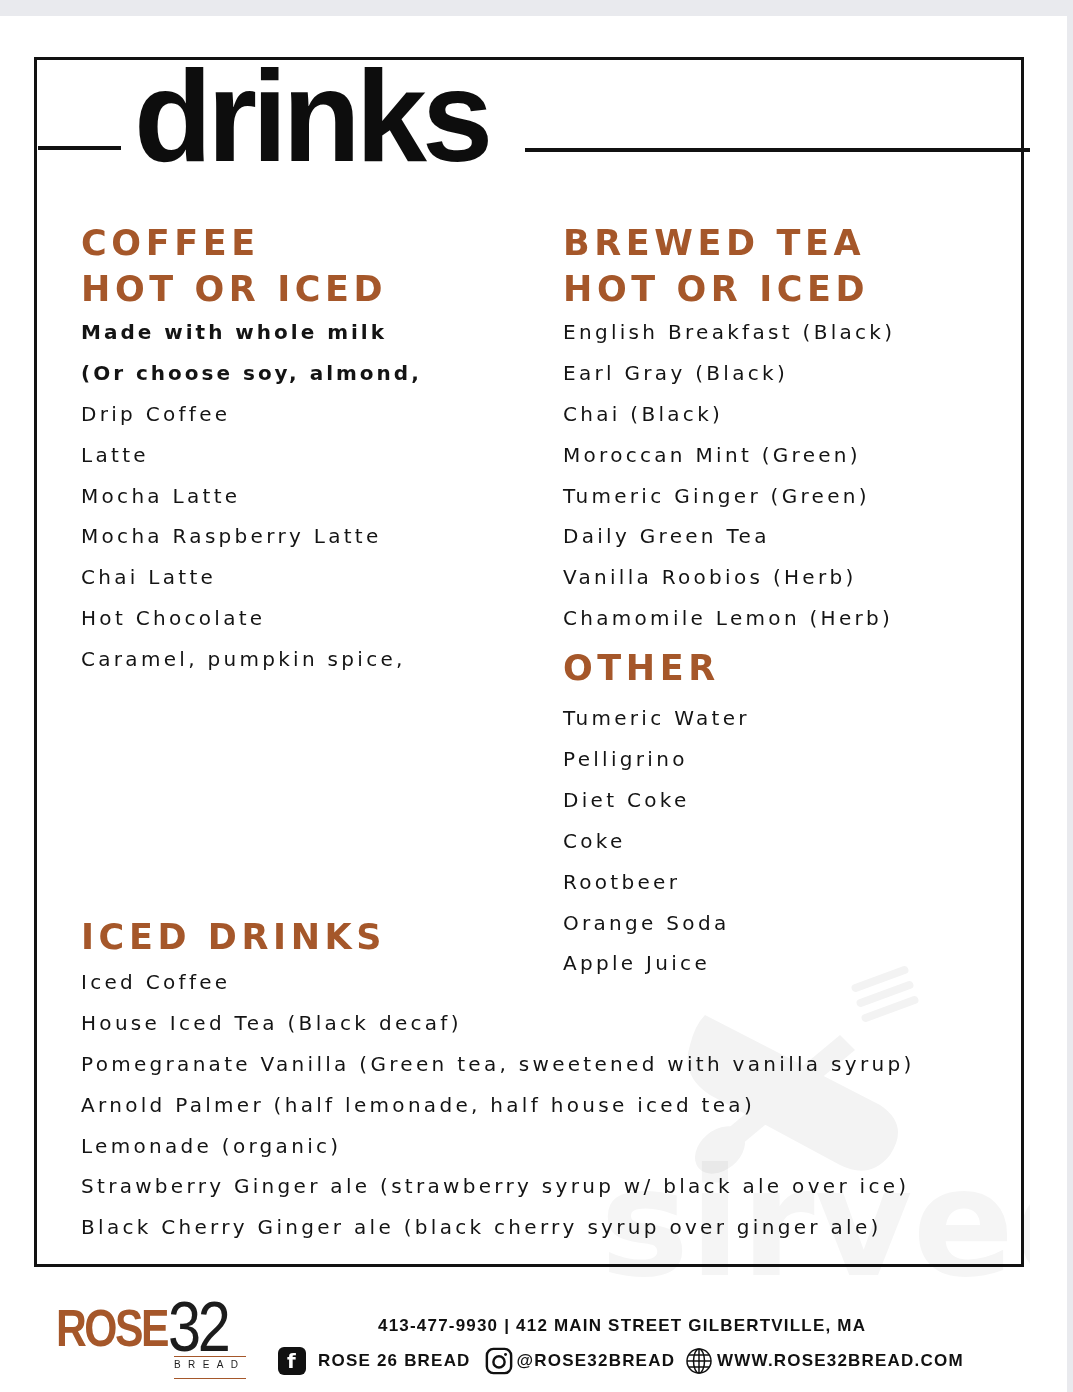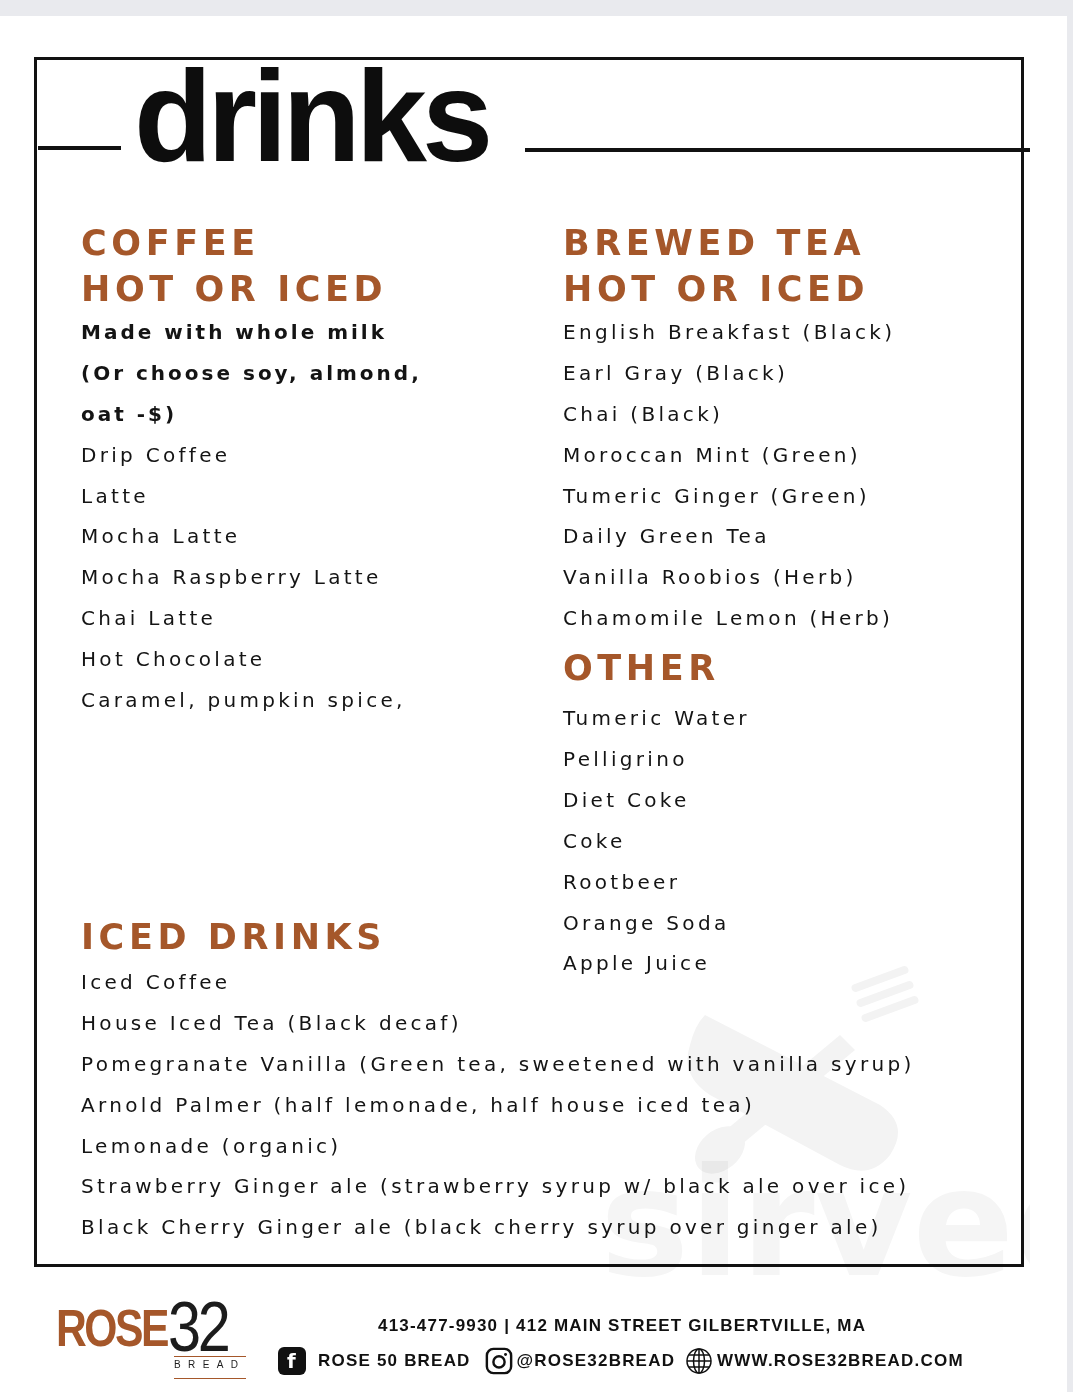--- a/index.html
+++ b/index.html
@@ -95,21 +95,20 @@
 <div class="frame"></div>
 <div class="title-line-left"></div>
 <div class="title-line-right"></div>
 <h1 class="title">drinks</h1>
 
 <div class="col left">
   <h2 class="heading">COFFEE</h2>
   <h2 class="heading">HOT OR ICED</h2>
   <div class="item bold">Made with whole milk</div>
   <div class="item bold">(Or choose soy, almond,</div>
-  <div class="item bold">oat -$)</div>
   <div class="item">Drip Coffee</div>
   <div class="item">Latte</div>
   <div class="item">Mocha Latte</div>
   <div class="item">Mocha Raspberry Latte</div>
   <div class="item">Chai Latte</div>
   <div class="item">Hot Chocolate</div>
   <div class="item">Caramel, pumpkin spice,</div>
 </div>
 
 <div class="col right">
@@ -149,21 +148,21 @@
   <span class="logo-32">32</span>
   <div class="logo-rule"></div>
   <span class="logo-bread">BREAD</span>
   <div class="logo-rule2"></div>
 </div>
 
 <div class="contact-line">413-477-9930 | 412 MAIN STREET GILBERTVILLE, MA</div>
 
 <div class="social-line">
   <span class="ico fb-ico">f</span>
-  <span class="lbl">ROSE 50 BREAD</span>
+  <span class="lbl">ROSE 26 BREAD</span>
   <span class="ico">
     <svg width="30" height="30" viewBox="0 0 30 30">
         <rect x="2" y="2" width="26" height="26" rx="7" fill="none" stroke="#111" stroke-width="2.6"></rect>
         <circle cx="15" cy="16" r="6" fill="none" stroke="#111" stroke-width="2.6"></circle>
         <circle cx="22" cy="8" r="1.6" fill="#111"></circle>
       </svg>
   </span>
   <span class="lbl tight">@ROSE32BREAD</span>
   <span class="ico">
     <svg width="28" height="28" viewBox="0 0 28 28" fill="none" stroke="#111" stroke-width="1.5">

